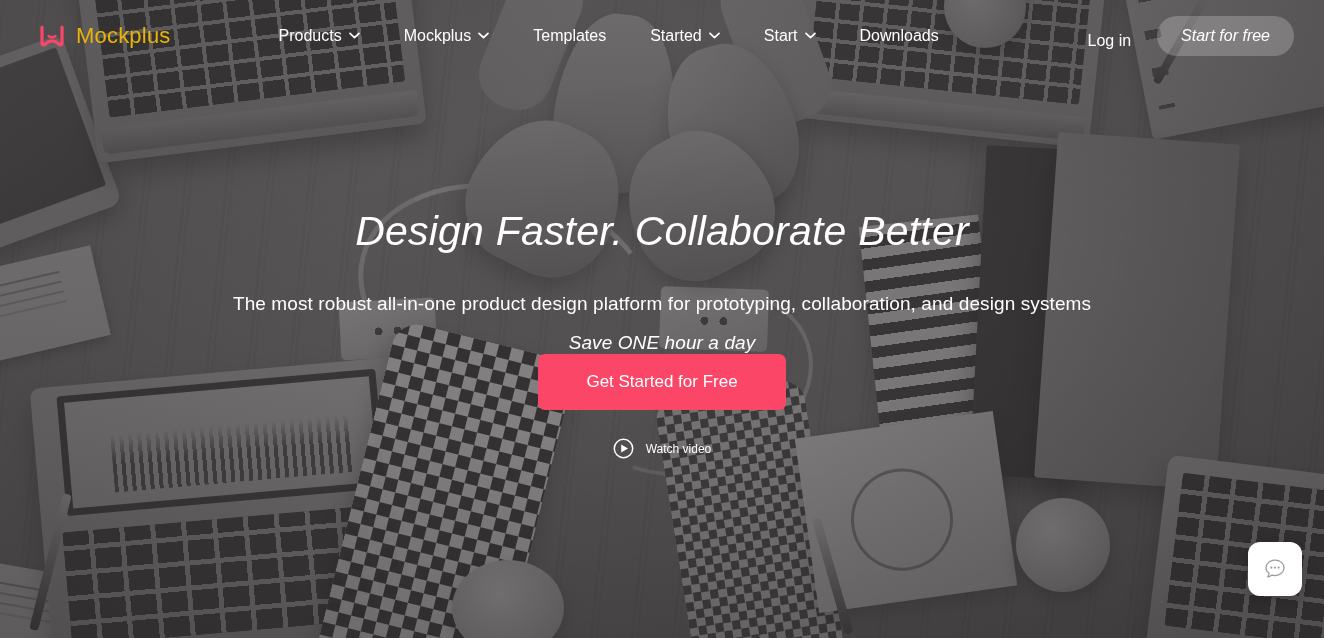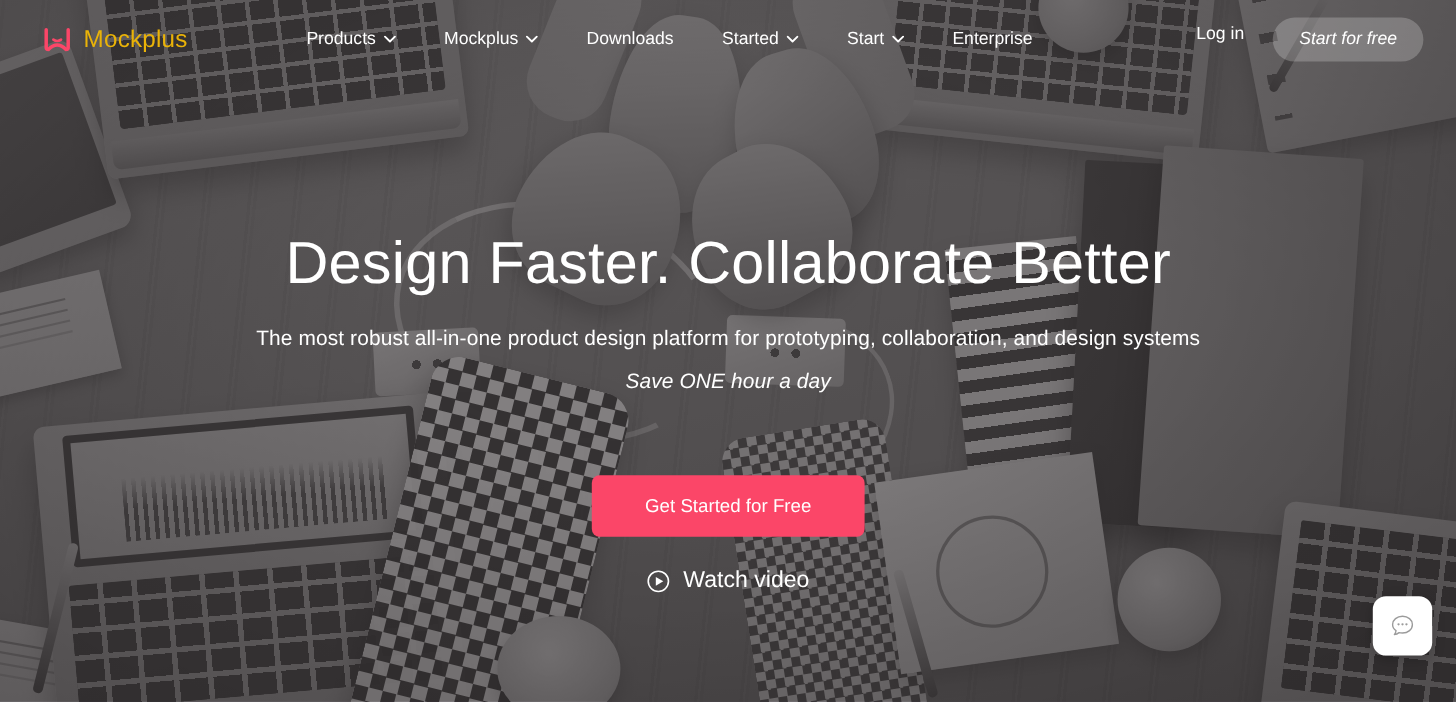--- a/index.html
+++ b/index.html
@@ -346,61 +346,60 @@
   .nav { display: flex; align-items: center; margin-left: 108px; }
   .nav-item {
     display: flex; align-items: center; gap: 7px;
     color: #ffffff; font-size: 16px;
     padding: 8px 0; margin-right: 44px;
     cursor: pointer; white-space: nowrap;
   }
   .nav-item:last-child { margin-right: 0; }
   .chev { width: 11px; height: 7px; display:block; }
 
-  .header-right { margin-left: auto; display: flex; align-items: flex-start; gap: 22px; }
+  .header-right { margin-left: auto; display: flex; align-items: flex-end; gap: 22px; }
   .login {
     color:#ffffff; font-size:16px; cursor:pointer; padding: 6px 4px;
   }
   .cta-ghost {
     background: rgba(255,255,255,0.22);
     color: #ffffff; font-size: 16px;
     border: none; border-radius: 22px;
     padding: 11px 24px; cursor: pointer;
     font-family: inherit;
     font-style: italic;
   }
 
   
   .content {
     position: absolute; left: 0; right: 0; top: 0;
     z-index: 15; text-align: center;
     padding-top: 208px;
   }
   .headline {
-    color: #ffffff; font-size: 54px; font-weight: normal;
-    letter-spacing: .2px; line-height: 1.15;
+    color: #ffffff; font-size: 41px; font-weight: normal;
+    letter-spacing: .2px; line-height: 1.15; font-style: italic;
   }
   .sub-1 {
-    color: #ffffff; font-size: 19px; margin-top: 28px; letter-spacing: .1px;
+    color: #ffffff; font-size: 19px; margin-top: 38px; letter-spacing: .1px;
   }
   .sub-2 {
     color: #ffffff; font-size: 19px; margin-top: 17px; letter-spacing: .1px; font-style: italic;
   }
   .cta-primary {
     display: inline-block;
-    margin-top: 73px;
     background: #fb4668;
     color: #ffffff; font-size: 17px;
     border: none; border-radius: 7px;
     padding: 18px 48px; cursor: pointer;
     font-family: inherit;
   }
   .watch {
     display: inline-flex; align-items: center; gap: 12px;
-    margin-top: 28px; color: #ffffff; font-size: 21px; cursor: pointer; justify-content: center;
+    margin-top: 28px; color: #ffffff; font-size: 12px; cursor: pointer; justify-content: center;
   }
   .play-icon { width: 21px; height: 21px; display:block; }
 
   
   .chat-widget {
     position: absolute; right: 22px; bottom: 42px;
     width: 54px; height: 54px;
     background: #ffffff; border-radius: 12px;
     display: flex; align-items: center; justify-content: center;
     box-shadow: 0 3px 12px rgba(0,0,0,.22);
@@ -480,21 +479,21 @@
       <div class="nav-item">
         <span>Mockplus</span>
         <span>
           <svg class="chev" viewBox="0 0 11 7">
               <path d="M1 1.3 L5.5 5.7 L10 1.3" stroke="#ffffff" stroke-width="1.7" fill="none" stroke-linecap="round" stroke-linejoin="round"></path>
             </svg>
         </span>
       </div>
 
       <div class="nav-item">
-        <span>Downloads</span>
+        <span>Templates</span>
       </div>
 
       <div class="nav-item">
         <span>Started</span>
         <span>
           <svg class="chev" viewBox="0 0 11 7">
               <path d="M1 1.3 L5.5 5.7 L10 1.3" stroke="#ffffff" stroke-width="1.7" fill="none" stroke-linecap="round" stroke-linejoin="round"></path>
             </svg>
         </span>
       </div>
@@ -502,21 +501,21 @@
       <div class="nav-item">
         <span>Start</span>
         <span>
           <svg class="chev" viewBox="0 0 11 7">
               <path d="M1 1.3 L5.5 5.7 L10 1.3" stroke="#ffffff" stroke-width="1.7" fill="none" stroke-linecap="round" stroke-linejoin="round"></path>
             </svg>
         </span>
       </div>
 
       <div class="nav-item">
-        <span>Enterprise</span>
+        <span>Downloads</span>
       </div>
 
     </nav>
 
     <div class="header-right">
       <span class="login">Log in</span>
       <button class="cta-ghost">Start for free</button>
     </div>
 
   </div>

